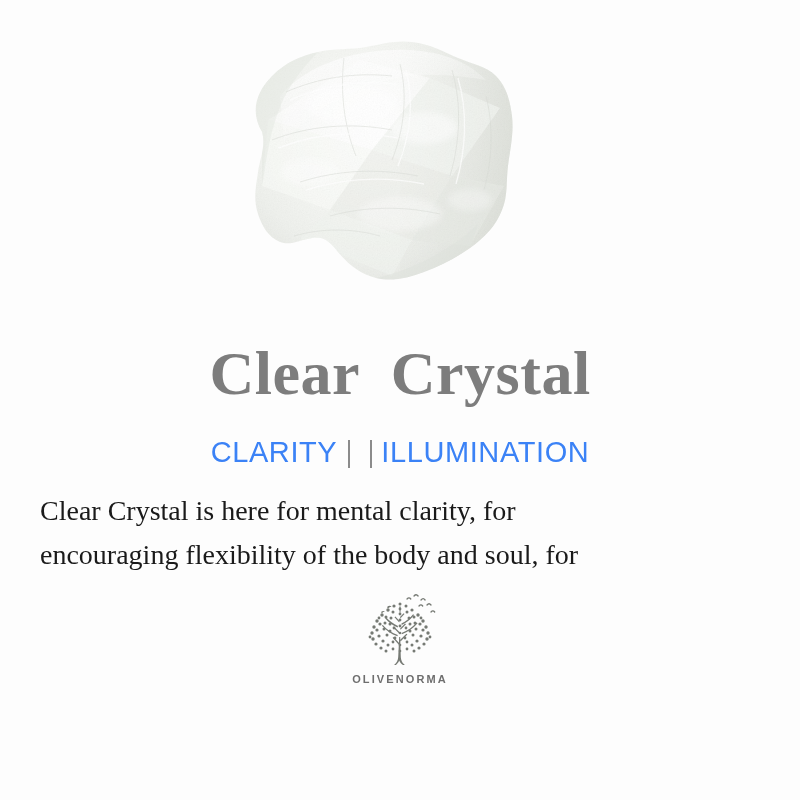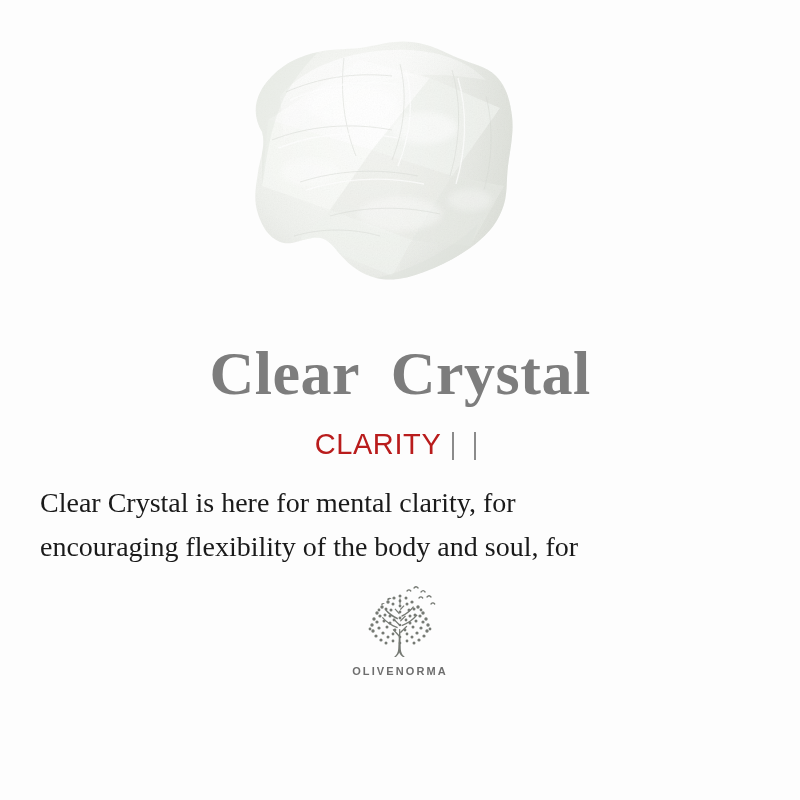--- a/index.html
+++ b/index.html
@@ -34,40 +34,40 @@
     position: absolute;
     left: 0;
     top: 0;
     width: 800px;
     height: 318px;
     display: block;
   }
 
   
   .title {
-    margin: 0;
+    margin: 8px;
     font-family: "Liberation Serif", "DejaVu Serif", serif;
     font-size: 62px;
     font-weight: 700;
     color: #7d7d7d;
     letter-spacing: 0.5px;
     line-height: 1;
     text-align: center;
     white-space: pre;
     margin-top: 24px;
   }
 
   
   .subtitle {
     margin: 0;
     margin-top: 26px;
     font-family: "Liberation Sans", sans-serif;
     font-size: 29px;
     font-weight: 300;
-    color: #b91c1c;
+    color: #3b82f6;
     letter-spacing: 0.6px;
     line-height: 1;
     text-align: left;
     display: flex;
     align-items: center;
     justify-content: center;
   }
   .subtitle .kw { white-space: pre; }
   .sep {
     display: inline-block;
@@ -240,20 +240,21 @@
       </g>
     </svg>
   </div>
 
   <h1 class="title">Clear  Crystal</h1>
 
   <div class="subtitle">
     <span class="kw">CLARITY</span>
     <span class="sep"></span>
     <span class="sep tight"></span>
+    <span class="kw">ILLUMINATION</span>
   </div>
 
   <p class="description">
     <span class="line">Clear Crystal is here for mental clarity, for</span>
     <span class="line">encouraging flexibility of the body and soul, for</span>
   </p>
 
   <div class="brand">
     <svg class="brand-mark" width="86" height="78" viewBox="0 0 86 78">
       <g fill="#767a74">

